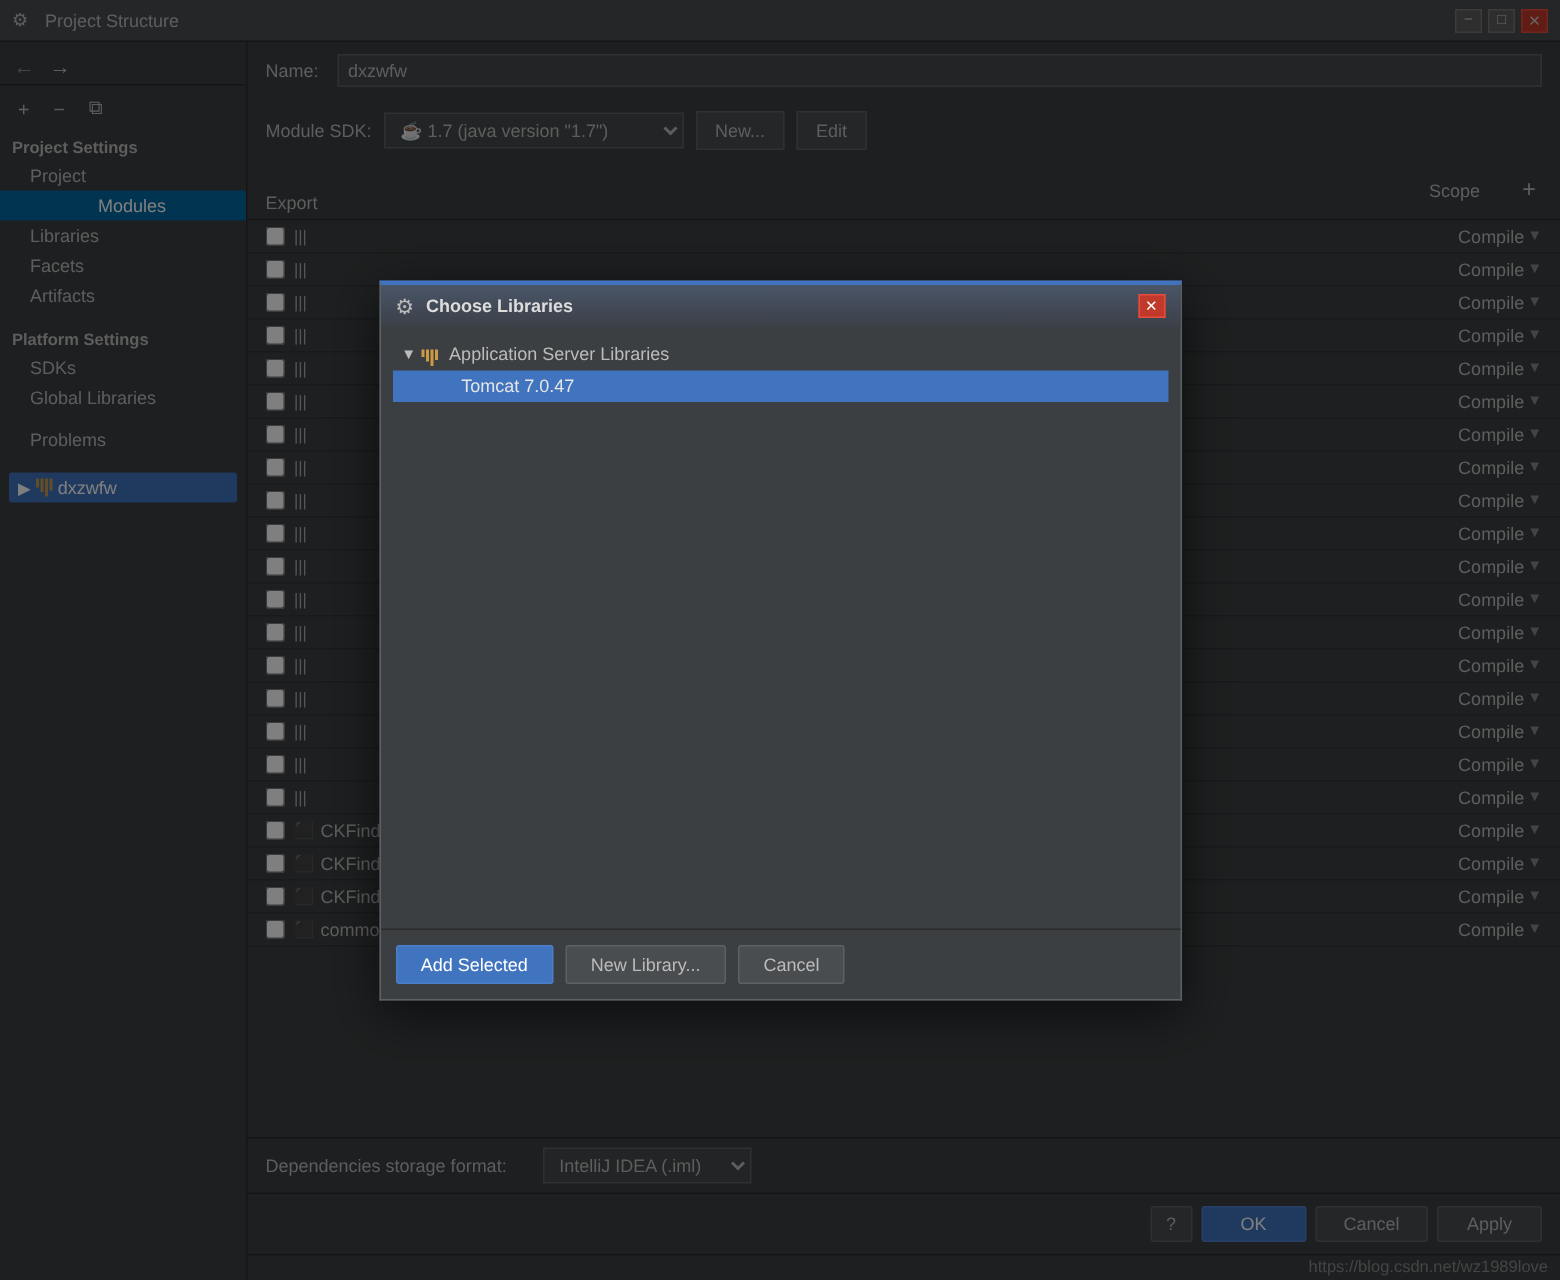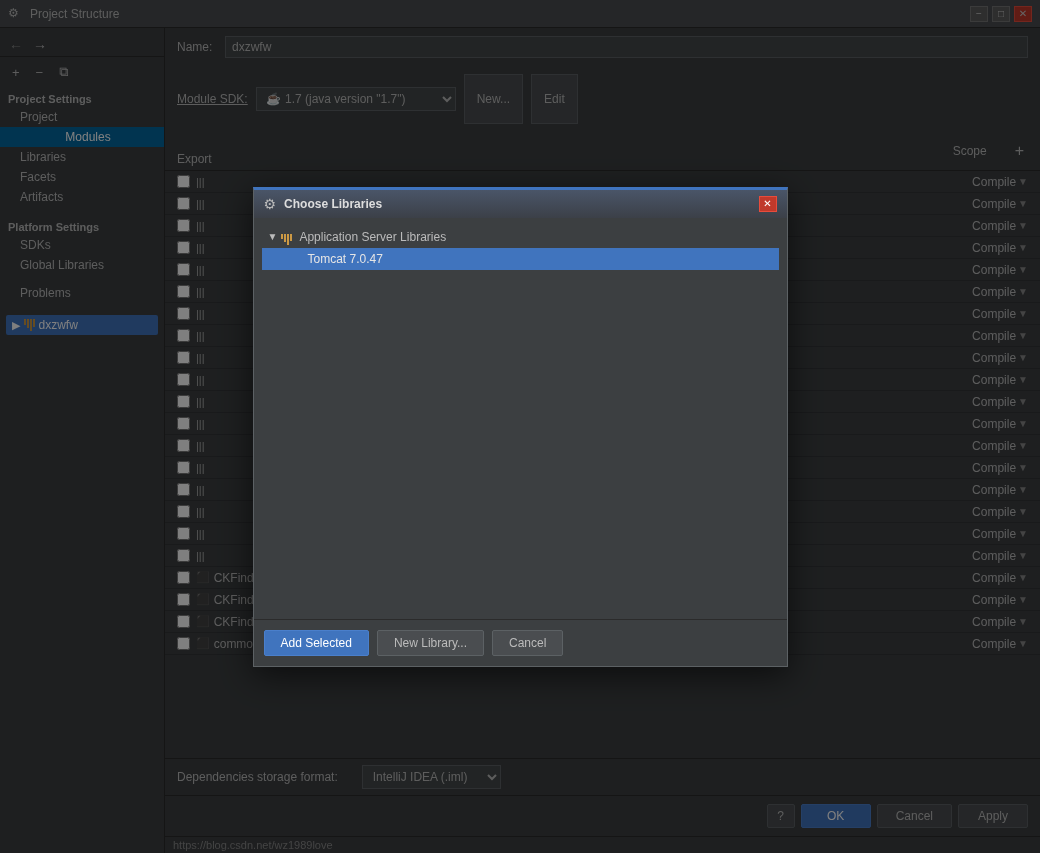--- a/index.html
+++ b/index.html
@@ -127,35 +127,35 @@
       border-bottom: 2px solid #4074be;
     }
 
     
     .sdk-row {
       display: flex;
       align-items: center;
       padding: 8px 12px;
       gap: 8px;
     }
-    .sdk-label { color: #bbbbbb; text-decoration: underline; font-size: 12px; cursor: pointer; }
+    .sdk-label { color: #bbbbbb; font-size: 12px; cursor: pointer; }
     .sdk-select {
       background: #45494a;
       border: 1px solid #5c6164;
       color: #bbbbbb;
       padding: 3px 6px;
       font-size: 12px;
       min-width: 200px;
       cursor: pointer;
     }
     .sdk-btn {
       background: #4a4d50;
       border: 1px solid #5c6164;
       color: #bbbbbb;
-      padding: 17px 12px;
+      padding: 5px 12px;
       font-size: 12px;
       cursor: pointer;
     }
 
     
     .deps-table-header {
       display: flex;
       align-items: center;
       padding: 4px 12px;
       border-bottom: 1px solid #2b2b2b;
@@ -329,20 +329,21 @@
       border-color: #4a7fcb;
       color: #ffffff;
     }
 
     .status-bar {
       background: #3c3f41;
       border-top: 1px solid #2b2b2b;
       padding: 2px 8px;
       font-size: 11px;
       color: #888;
+      text-align: right;
     }
 
     .inline-bars {
       display: inline-flex;
       gap: 1px;
       margin-right: 3px;
     }
     .bar { width: 2px; background: #cc9944; display: inline-block; }
 
     

